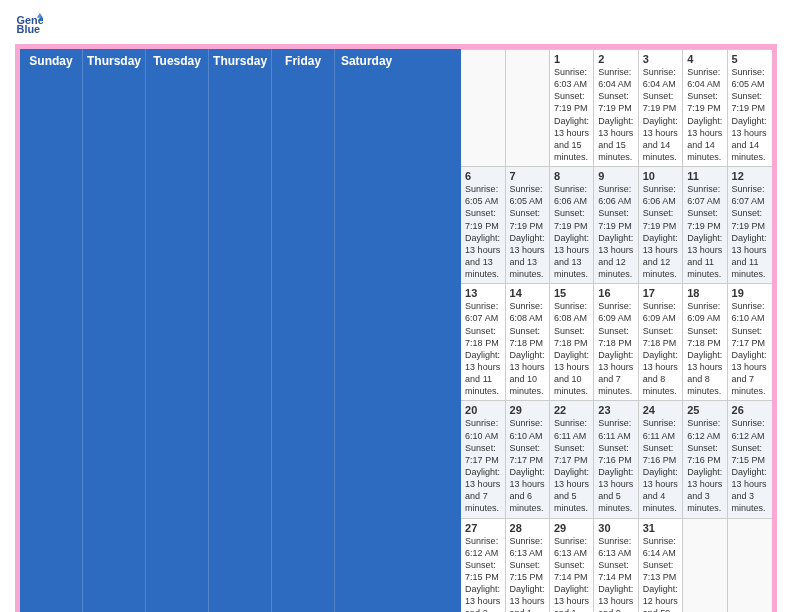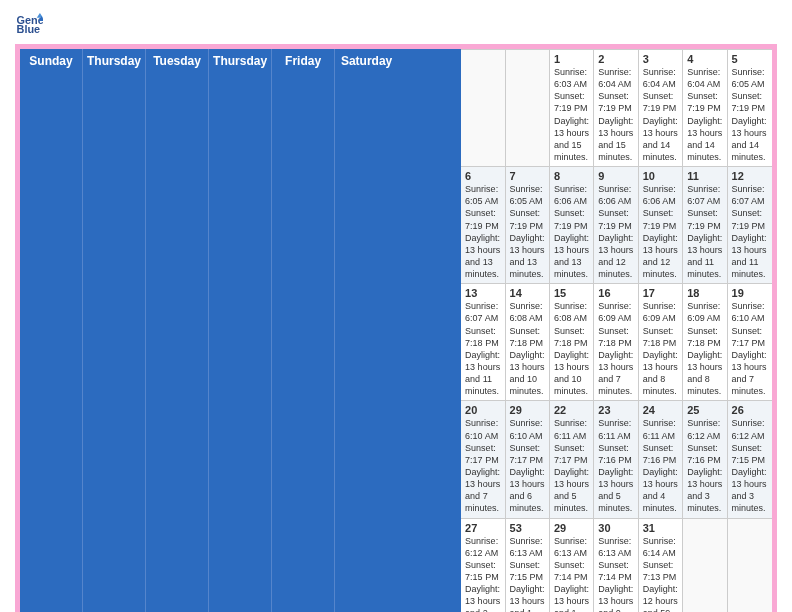--- a/index.html
+++ b/index.html
@@ -327,21 +327,21 @@
         </div>
         <div class="cal-row">
           <div class="cal-cell">
             <span class="day-num">27</span>
             <span class="cell-line">Sunrise: 6:12 AM</span>
             <span class="cell-line">Sunset: 7:15 PM</span>
             <span class="cell-line">Daylight: 13 hours</span>
             <span class="cell-line">and 2 minutes.</span>
           </div>
           <div class="cal-cell">
-            <span class="day-num">53</span>
+            <span class="day-num">28</span>
             <span class="cell-line">Sunrise: 6:13 AM</span>
             <span class="cell-line">Sunset: 7:15 PM</span>
             <span class="cell-line">Daylight: 13 hours</span>
             <span class="cell-line">and 1 minute.</span>
           </div>
           <div class="cal-cell">
             <span class="day-num">29</span>
             <span class="cell-line">Sunrise: 6:13 AM</span>
             <span class="cell-line">Sunset: 7:14 PM</span>
             <span class="cell-line">Daylight: 13 hours</span>

